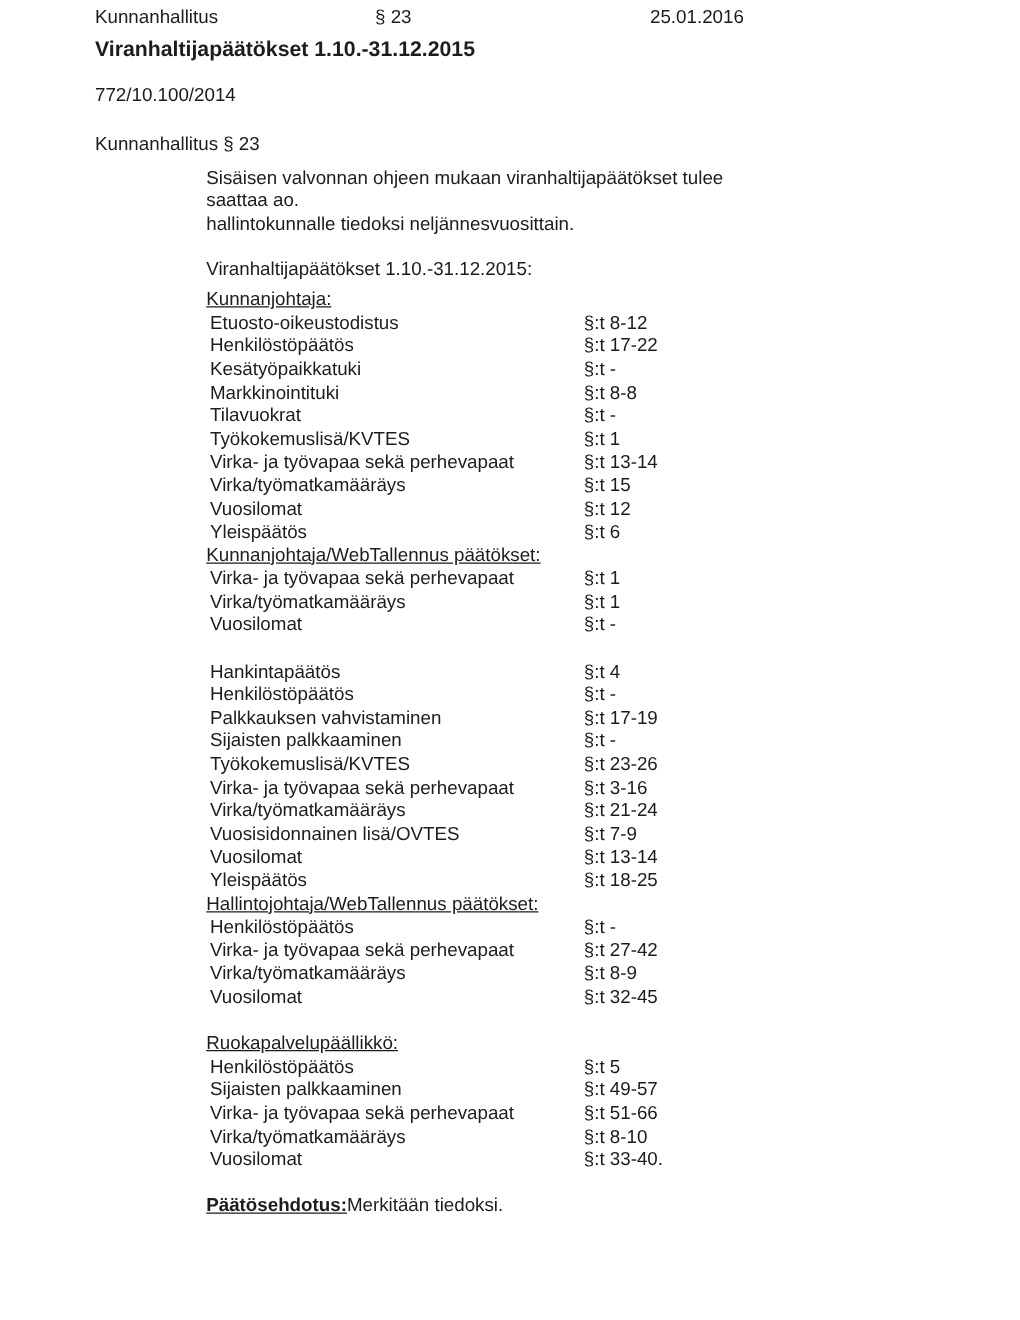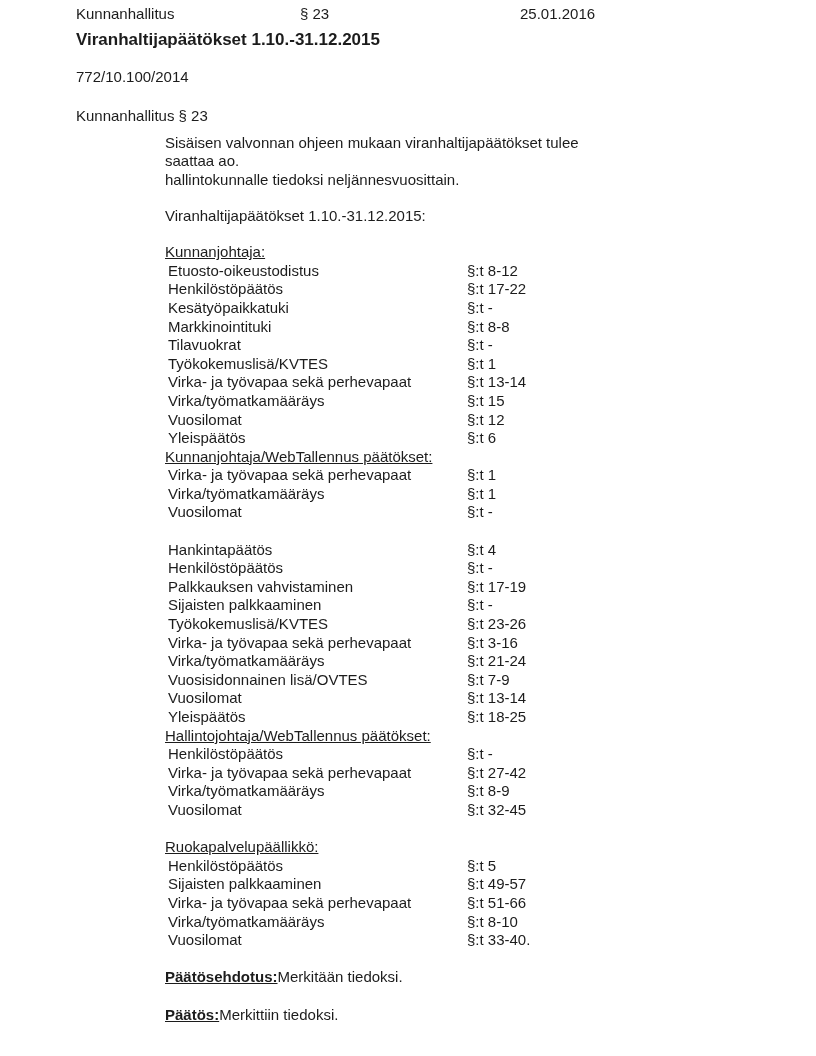--- a/index.html
+++ b/index.html
@@ -46,21 +46,21 @@
     line-height: 18.6px;
   }
   .intro {
     margin-top: 8px;
     white-space: pre-line;
   }
   .list-intro {
     margin-top: 17px;
   }
   .sections {
-    margin-top: 18px;
+    margin-top: 6px;
   }
   .section.gap-after {
     margin-bottom: 18.6px;
   }
   .section-heading {
     text-decoration: underline;
   }
   .item-row {
     display: flex;
     padding-left: 3px;
@@ -244,18 +244,15 @@
           <div class="item-row">
             <span class="item-label">Vuosilomat</span>
             <span class="item-value">§:t 33-40.</span>
           </div>
         </div>
       </div>
 
     <p class="closing-line">
       <span class="closing-label">Päätösehdotus:</span><span>Merkitään tiedoksi.</span>
     </p>
-    <p class="closing-line">
-      <span class="closing-label">Päätös:</span><span>Merkittiin tiedoksi.</span>
-    </p>
   </div>
 
 </div>
 
 </body></html>

